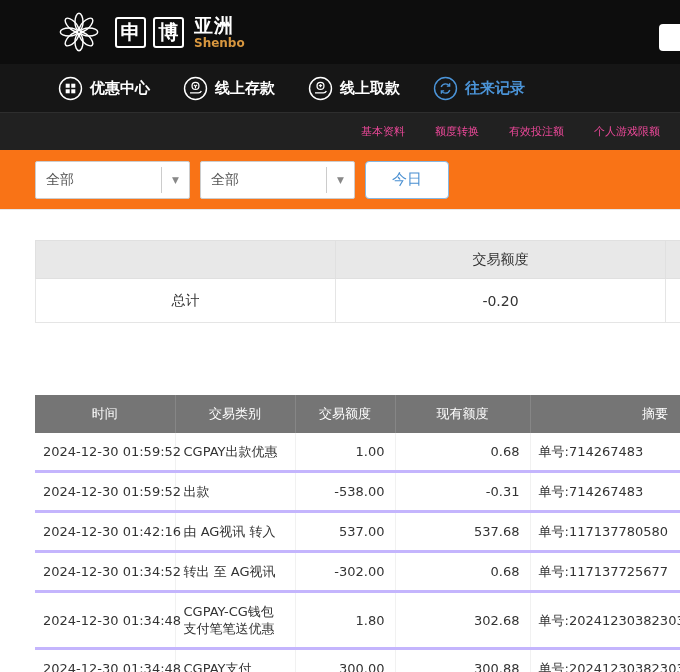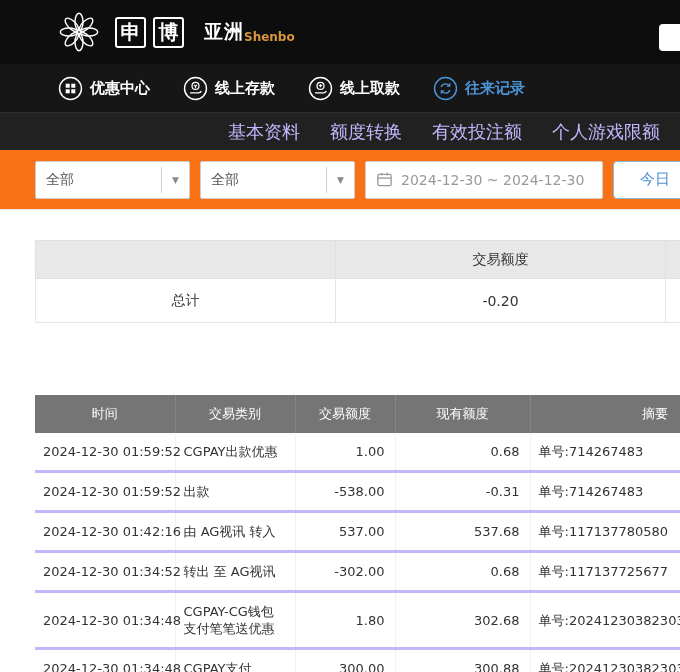--- a/index.html
+++ b/index.html
@@ -3,34 +3,34 @@
 <meta charset="utf-8">
 <style>
   *{margin:0;padding:0;box-sizing:border-box}
   html,body{width:680px;height:672px;overflow:hidden;background:#fff;font-family:"DejaVu Sans",sans-serif}
 
   
   .hdr{position:relative;height:64px;background:#0d0d0d;display:flex;align-items:center;padding-left:56px}
   .brand{display:flex;align-items:center;gap:7px;cursor:pointer}
   .flower{display:flex;margin-right:6px}
   .logo-box{display:inline-flex;align-items:center;justify-content:center;width:31px;height:31px;border:2px solid #fff;color:#fff;font-size:20px;font-weight:700;border-radius:3px}
-  .brand-right{display:flex;align-items:flex-start;margin-left:13px}
+  .brand-right{display:flex;flex-direction:column;align-items:flex-start;margin-left:3px}
   .logo-cn{color:#fff;font-size:19px;font-weight:700;letter-spacing:1px;line-height:1.15}
   .logo-en{color:#d8973f;font-size:12px;font-weight:700;align-self:flex-end;line-height:1}
   .float-btn{position:absolute;right:0;top:24px;width:21px;height:27px;background:#fff;border-radius:4px 0 0 4px;cursor:pointer}
 
   
   .nav{height:48px;background:#161616;display:flex;align-items:center;gap:33px;padding-left:58px}
   .nav-item{display:flex;align-items:center;gap:7px;color:#fff;font-size:15px;font-weight:700;cursor:pointer;white-space:nowrap}
   .nav-item.active{color:#4b94d8}
   .nav-icon{display:flex}
 
   
   .subnav{height:38px;background:#212121;border-top:1px solid #2e2e2e;display:flex;align-items:center;justify-content:flex-end;gap:30px;padding-right:20px}
-  .subnav-item{color:#c4b5fd;font-size:18px;cursor:pointer;white-space:nowrap}
+  .subnav-item{color:#ec4899;font-size:11px;cursor:pointer;white-space:nowrap}
 
   
   .filters{height:60px;display:flex;align-items:center;gap:10px;padding-left:35px;border-bottom:1px solid #e7e7e7;background:#f97316}
   .dropdown{width:155px;height:38px;border:1px solid #ccc;border-radius:2px;display:flex;align-items:center;background:#fff;cursor:pointer;flex-shrink:0}
   .dd-val{flex:1;padding-left:10px;font-size:14px;color:#555}
   .dd-caret{width:28px;height:26px;border-left:1px solid #ccc;display:flex;align-items:center;justify-content:center;color:#888;font-size:9px}
   .date-box{width:238px;height:38px;border:1px solid #ccc;border-radius:2px;display:flex;align-items:center;gap:8px;padding-left:10px;background:#fff;cursor:pointer;flex-shrink:0}
   .date-text{font-size:14px;color:#999;white-space:nowrap}
   .today{width:84px;height:38px;background:#fff;border:1px solid #85b7e2;border-radius:4px;color:#4a90d2;font-size:15px;font-family:inherit;cursor:pointer;flex-shrink:0}
 
@@ -138,30 +138,20 @@
 </div>
 
 <section class="filters">
   <div class="dropdown">
     <span class="dd-val">全部</span>
     <span class="dd-caret">▼</span>
   </div>
   <div class="dropdown">
     <span class="dd-val">全部</span>
     <span class="dd-caret">▼</span>
-  </div>
-  <div class="date-box">
-    <span style="display:flex">
-      <svg viewBox="0 0 18 18" width="17" height="17">
-          <rect x="2" y="3.5" width="14" height="12" rx="1.5" fill="none" stroke="#999" stroke-width="1.4"></rect>
-          <path d="M2 7.5h14" stroke="#999" stroke-width="1.4"></path>
-          <path d="M6 1.8v3M12 1.8v3" stroke="#999" stroke-width="1.4"></path>
-        </svg>
-    </span>
-    <span class="date-text">2024-12-30 ~ 2024-12-30</span>
   </div>
   <button class="today">今日</button>
 </section>
 
 <div class="sum-wrap">
   <table class="sum-table">
     <colgroup>
         <col style="width:300px">
         <col style="width:330px">
         <col style="width:90px">

